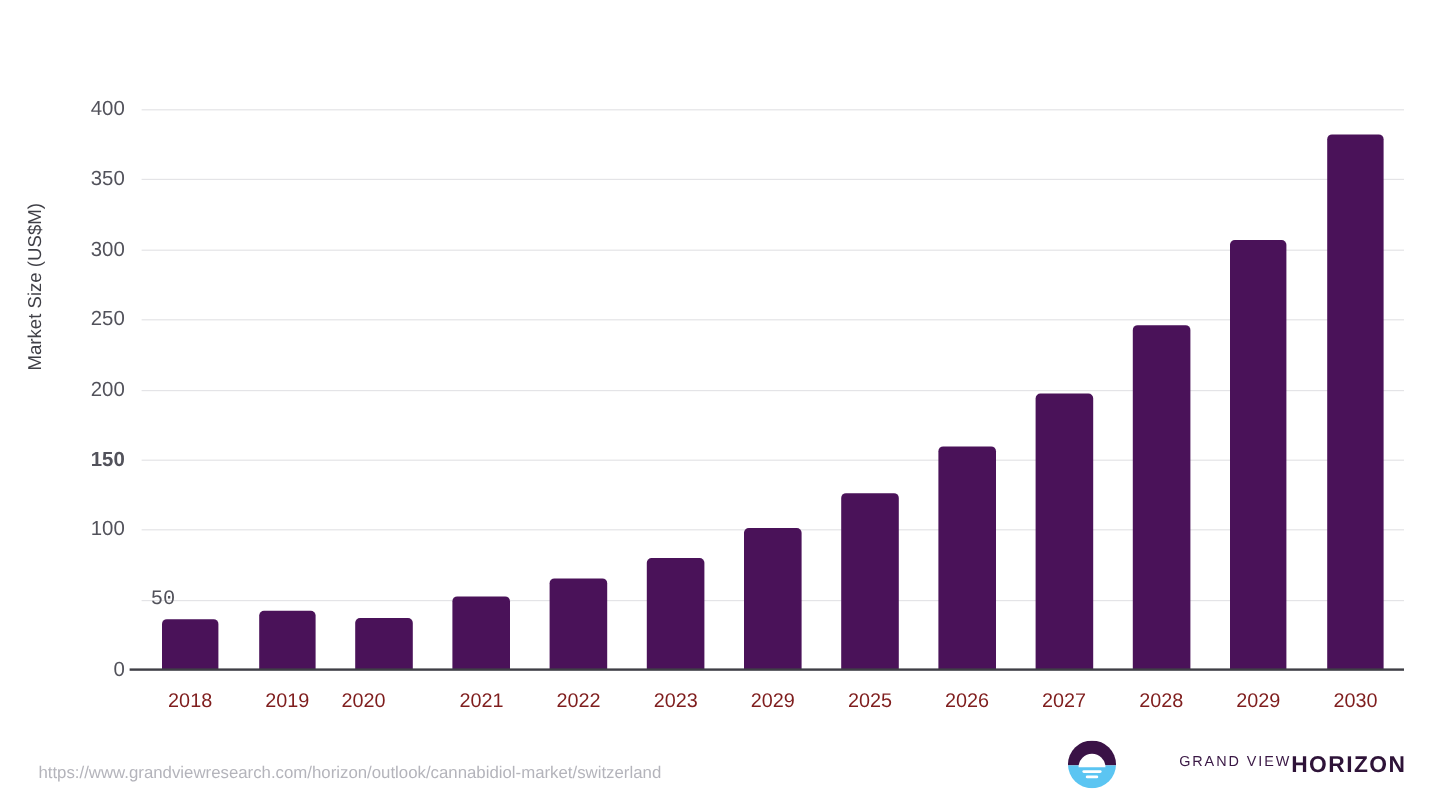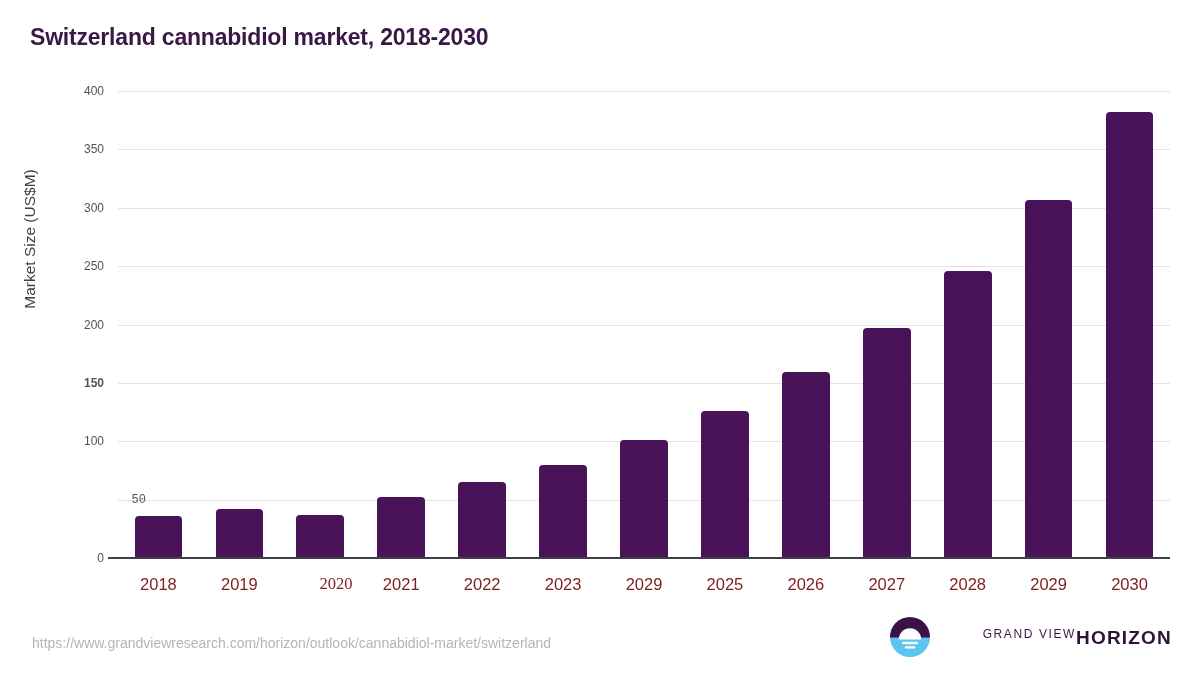--- a/index.html
+++ b/index.html
@@ -73,21 +73,21 @@
   }
   #x-axis-line.tick-extend {
     left: -10px;
     width: calc(100% + 10px);
   }
   .y-tick-label {
     position: absolute;
     right: 0;
     width: 60px;
     text-align: right;
-    font-size: 12px;
+    font-size: 17px;
     color: #52525b;
     transform: translateY(-50%);
   }
   .x-tick-label {
     position: absolute;
     bottom: -36px;
     text-align: center;
     font-size: 16.5px;
     color: #7f1d1d;
     transform: translateX(-50%);
@@ -141,21 +141,20 @@
     letter-spacing: 1.2px;
     color: #2e1338;
     font-weight: bold;
   }
 </style>
 </head>
 <body>
 
 <div id="canvas">
 
-  <div id="chart-title">Switzerland cannabidiol market, 2018-2030</div>
 
   <div id="y-axis-title">Market Size (US$M)</div>
 
   <div id="plot-area">
     <div id="gridlines">
         <div class="gridline" style="top: 408.625px;"></div>
         <div class="gridline" style="top: 350.25px;"></div>
         <div class="gridline" style="top: 291.875px;"></div>
         <div class="gridline" style="top: 233.5px;"></div>
         <div class="gridline" style="top: 175.125px;"></div>
@@ -185,21 +184,21 @@
         <div class="bar" title="2025: 126" style="left: 583.051px; width: 47.7446px; height: 147.105px; background: rgb(74, 18, 89);"></div>
         <div class="bar" title="2026: 159" style="left: 663.974px; width: 47.7446px; height: 185.632px; background: rgb(74, 18, 89);"></div>
         <div class="bar" title="2027: 197" style="left: 744.897px; width: 47.7446px; height: 229.998px; background: rgb(74, 18, 89);"></div>
         <div class="bar" title="2028: 246" style="left: 825.82px; width: 47.7446px; height: 287.205px; background: rgb(74, 18, 89);"></div>
         <div class="bar" title="2029: 307" style="left: 906.743px; width: 47.7446px; height: 358.422px; background: rgb(74, 18, 89);"></div>
         <div class="bar" title="2030: 382" style="left: 987.666px; width: 47.7446px; height: 445.985px; background: rgb(74, 18, 89);"></div>
       </div>
     <div id="x-ticks">
         <div class="x-tick-label" style="left: 40.4615px;">2018</div>
         <div class="x-tick-label" style="left: 121.385px;">2019</div>
-        <div class="x-tick-label" style="left: 218px; font-family: Liberation Serif, serif;">2020</div>
+        <div class="x-tick-label" style="left: 185px;">2020</div>
         <div class="x-tick-label" style="left: 283.231px;">2021</div>
         <div class="x-tick-label" style="left: 364.154px;">2022</div>
         <div class="x-tick-label" style="left: 445.077px;">2023</div>
         <div class="x-tick-label" style="left: 526px;">2029</div>
         <div class="x-tick-label" style="left: 606.923px;">2025</div>
         <div class="x-tick-label" style="left: 687.846px;">2026</div>
         <div class="x-tick-label" style="left: 768.769px;">2027</div>
         <div class="x-tick-label" style="left: 849.692px;">2028</div>
         <div class="x-tick-label" style="left: 930.615px;">2029</div>
         <div class="x-tick-label" style="left: 1011.54px;">2030</div>

